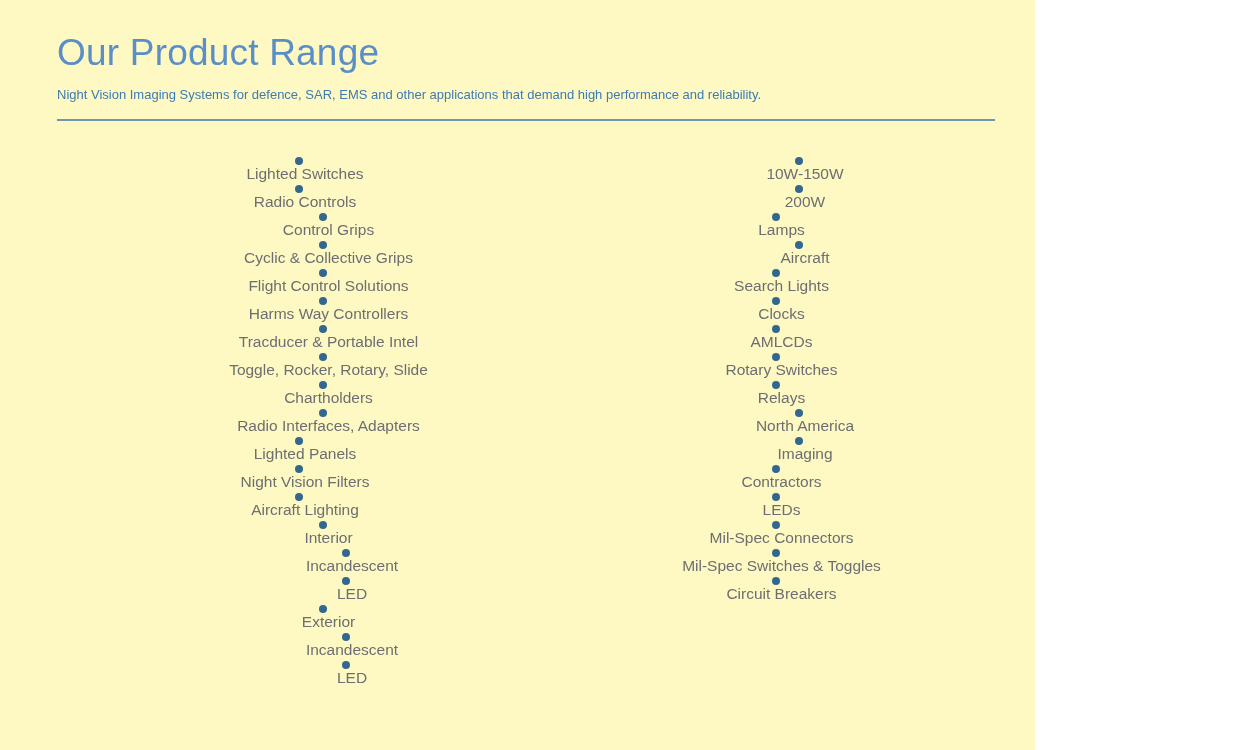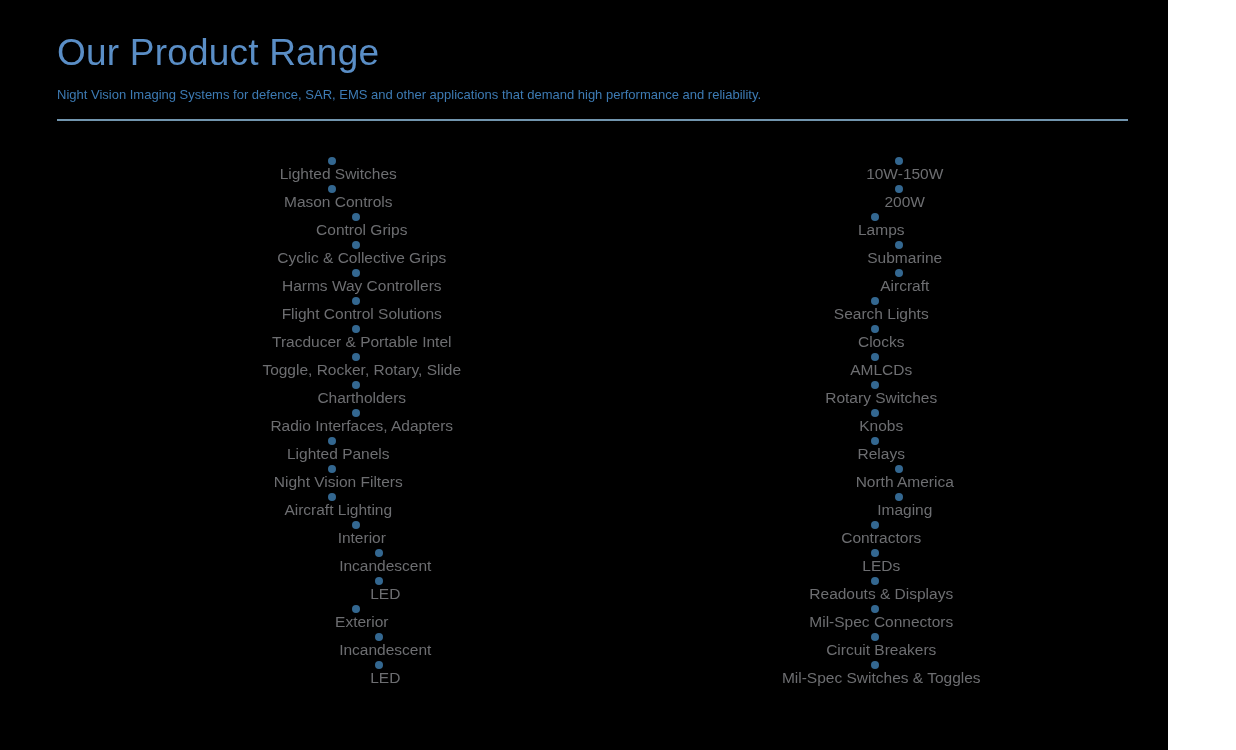--- a/index.html
+++ b/index.html
@@ -10,23 +10,23 @@
     --item_text: #6d6e71;
   }
   * { box-sizing: border-box; }
   html, body {
     margin: 0;
     padding: 0;
     background: #ffffff;
     font-family: "Liberation Sans", sans-serif;
   }
   .page {
-    width: 1168px;
+    width: 1035px;
     height: 750px;
-    background: #000000;
+    background: #fef9c3;
     padding: 0 40px 16px 57px;
     overflow: hidden;
   }
   .page-title {
     margin: 0;
     padding-top: 33px;
     font-size: 37px;
     line-height: 40px;
     font-weight: 300;
     letter-spacing: 0.2px;
@@ -92,37 +92,37 @@
   <p class="page-subtitle">Night Vision Imaging Systems for defence, SAR, EMS and other applications that demand high performance and reliability.</p>
   <hr class="divider">
   <div class="columns">
     <ul class="col col-left" id="col-left">
         <li class="item level-1">
           <span class="dot"></span>
           <span class="lbl">Lighted Switches</span>
         </li>
         <li class="item level-1">
           <span class="dot"></span>
-          <span class="lbl">Mason Controls</span>
+          <span class="lbl">Radio Controls</span>
         </li>
         <li class="item level-2">
           <span class="dot"></span>
           <span class="lbl">Control Grips</span>
         </li>
         <li class="item level-2">
           <span class="dot"></span>
           <span class="lbl">Cyclic &amp; Collective Grips</span>
         </li>
         <li class="item level-2">
           <span class="dot"></span>
+          <span class="lbl">Flight Control Solutions</span>
+        </li>
+        <li class="item level-2">
+          <span class="dot"></span>
           <span class="lbl">Harms Way Controllers</span>
-        </li>
-        <li class="item level-2">
-          <span class="dot"></span>
-          <span class="lbl">Flight Control Solutions</span>
         </li>
         <li class="item level-2">
           <span class="dot"></span>
           <span class="lbl">Tracducer &amp; Portable Intel</span>
         </li>
         <li class="item level-2">
           <span class="dot"></span>
           <span class="lbl">Toggle, Rocker, Rotary, Slide</span>
         </li>
         <li class="item level-2">
@@ -178,77 +178,65 @@
         <li class="item level-2">
           <span class="dot"></span>
           <span class="lbl">200W</span>
         </li>
         <li class="item level-1">
           <span class="dot"></span>
           <span class="lbl">Lamps</span>
         </li>
         <li class="item level-2">
           <span class="dot"></span>
-          <span class="lbl">Submarine</span>
-        </li>
-        <li class="item level-2">
-          <span class="dot"></span>
           <span class="lbl">Aircraft</span>
         </li>
         <li class="item level-1">
           <span class="dot"></span>
           <span class="lbl">Search Lights</span>
         </li>
         <li class="item level-1">
           <span class="dot"></span>
           <span class="lbl">Clocks</span>
         </li>
         <li class="item level-1">
           <span class="dot"></span>
           <span class="lbl">AMLCDs</span>
         </li>
         <li class="item level-1">
           <span class="dot"></span>
           <span class="lbl">Rotary Switches</span>
         </li>
         <li class="item level-1">
           <span class="dot"></span>
-          <span class="lbl">Knobs</span>
-        </li>
-        <li class="item level-1">
-          <span class="dot"></span>
           <span class="lbl">Relays</span>
         </li>
         <li class="item level-2">
           <span class="dot"></span>
           <span class="lbl">North America</span>
         </li>
         <li class="item level-2">
           <span class="dot"></span>
           <span class="lbl">Imaging</span>
         </li>
         <li class="item level-1">
           <span class="dot"></span>
           <span class="lbl">Contractors</span>
         </li>
         <li class="item level-1">
           <span class="dot"></span>
           <span class="lbl">LEDs</span>
         </li>
         <li class="item level-1">
           <span class="dot"></span>
-          <span class="lbl">Readouts &amp; Displays</span>
-        </li>
-        <li class="item level-1">
-          <span class="dot"></span>
           <span class="lbl">Mil-Spec Connectors</span>
         </li>
         <li class="item level-1">
           <span class="dot"></span>
+          <span class="lbl">Mil-Spec Switches &amp; Toggles</span>
+        </li>
+        <li class="item level-1">
+          <span class="dot"></span>
           <span class="lbl">Circuit Breakers</span>
-        </li>
-        <li class="item level-1">
-          <span class="dot"></span>
-          <span class="lbl">Mil-Spec Switches &amp; Toggles</span>
         </li>
       </ul>
   </div>
 </div>
 
 </body></html>

